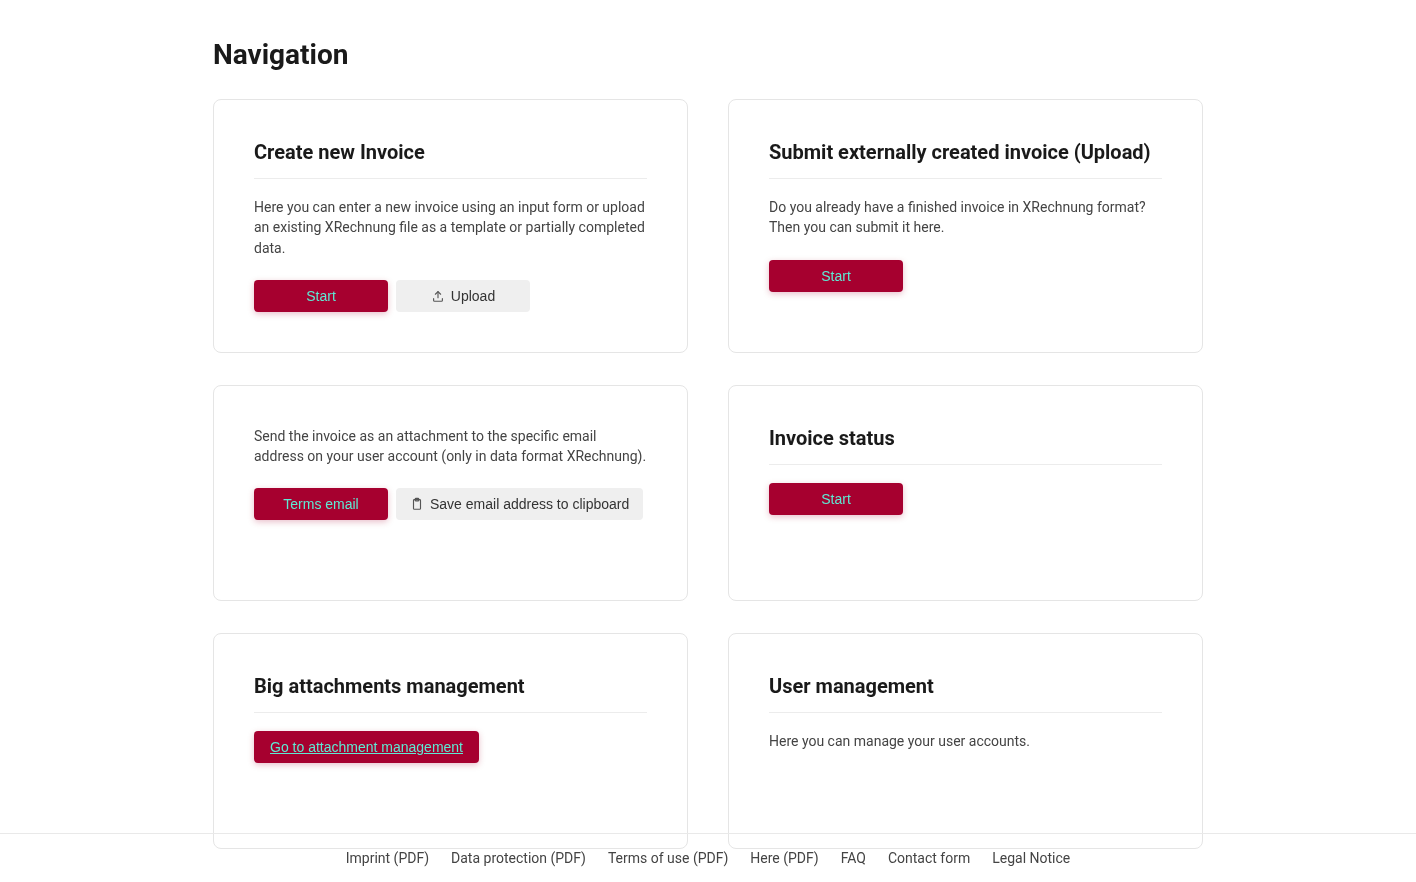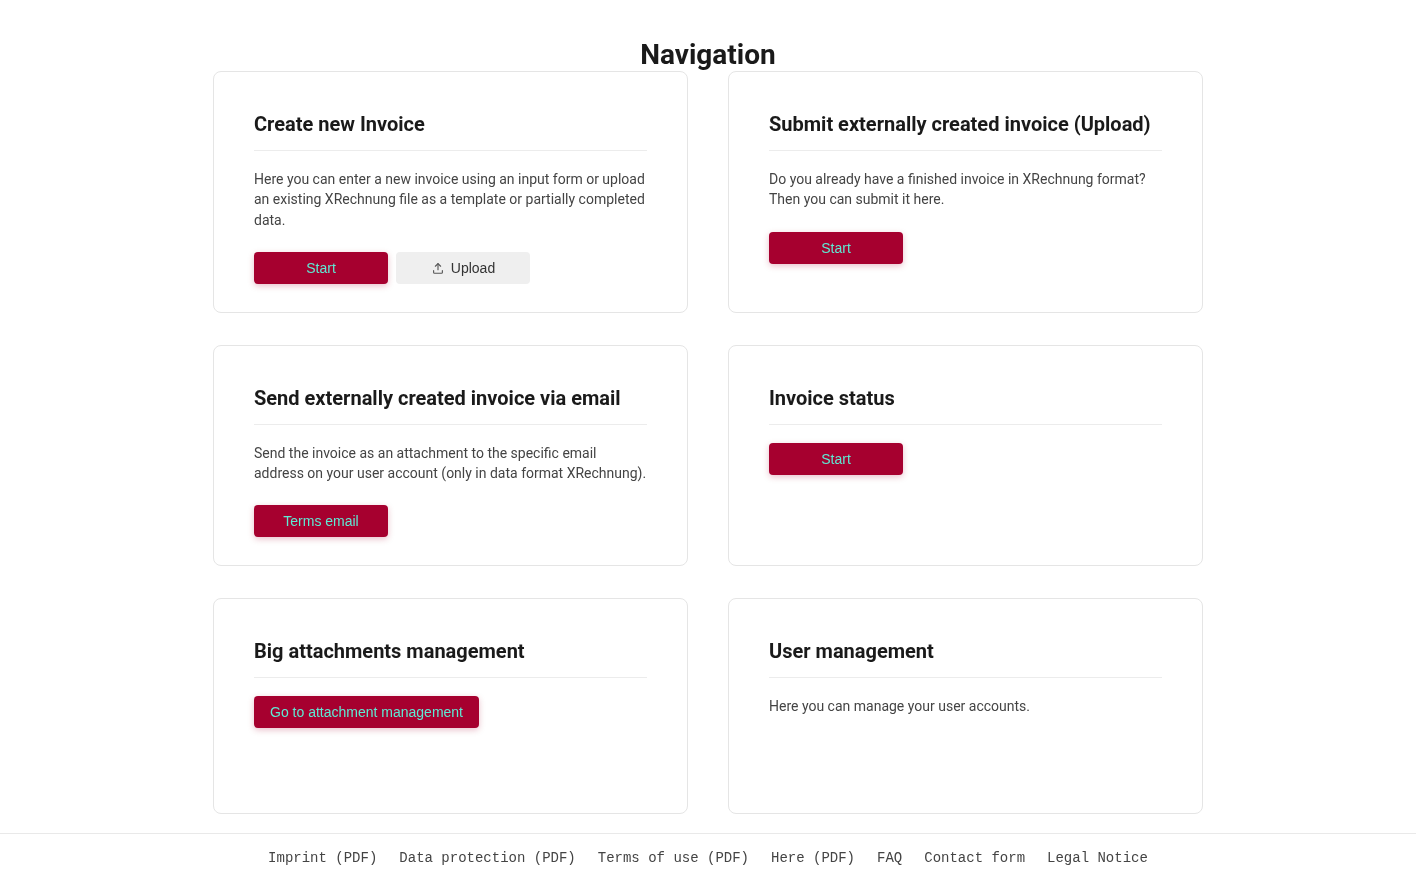--- a/index.html
+++ b/index.html
@@ -17,32 +17,32 @@
   }
   .container {
     width: 990px;
     margin: 0 auto;
     padding-top: 38px;
   }
   .page-title {
     font-size: 28px;
     font-weight: 700;
     color: #1a1a1a;
-    text-align: center;
+    margin-bottom: 28px;
   }
   .cards-grid {
     display: grid;
     grid-template-columns: 1fr 1fr;
     column-gap: 40px;
     row-gap: 32px;
   }
   .card {
     border: 1px solid #e5e5e5;
     border-radius: 8px;
-    padding: 40px 40px 28px 40px;
+    padding: 40px 40px 40px 40px;
     background: #fff;
     min-height: 216px;
     box-shadow: 0 0 0 rgba(0,0,0,0);
   }
   .card-title {
     font-size: 20px;
     font-weight: 700;
     color: #1a1a1a;
     padding-bottom: 14px;
     border-bottom: 1px solid #ececec;
@@ -106,21 +106,20 @@
     display: flex;
     justify-content: center;
     gap: 22px;
     font-size: 14px;
     color: #444;
   }
   .footer a {
     color: #444;
     text-decoration: none;
     cursor: pointer;
-    font-family: Liberation Mono, monospace;
   }
 </style>
 </head>
 <body>
 
 <div class="container">
   <h1 class="page-title">Navigation</h1>
 
   <div class="cards-grid">
 
@@ -144,38 +143,46 @@
 
     <div class="card">
       <h2 class="card-title">Submit externally created invoice (Upload)</h2>
       <p class="card-desc">Do you already have a finished invoice in XRechnung format? Then you can submit it here.</p>
       <div class="btn-row">
         <button class="btn btn-primary">Start</button>
       </div>
     </div>
 
     <div class="card">
-      <h2 class="card-title">Send externally created invoice via email</h2>
       <p class="card-desc">Send the invoice as an attachment to the specific email address on your user account (only in data format XRechnung).</p>
       <div class="btn-row">
         <button class="btn btn-primary">Terms email</button>
+        <button class="btn btn-secondary wide">
+          <span class="icon">
+            <svg viewBox="0 0 16 16" width="14" height="14" fill="none" stroke="#555" stroke-width="1.3" stroke-linecap="round" stroke-linejoin="round">
+              <rect x="4" y="3" width="8" height="11" rx="1"></rect>
+              <rect x="6" y="1.5" width="4" height="3" rx="0.8"></rect>
+            </svg>
+          </span>
+          <span>Save email address to clipboard</span>
+        </button>
       </div>
     </div>
 
     <div class="card">
       <h2 class="card-title">Invoice status</h2>
       <div class="btn-row">
         <button class="btn btn-primary">Start</button>
       </div>
     </div>
 
     <div class="card">
       <h2 class="card-title">Big attachments management</h2>
       <div class="btn-row">
-        <button class="btn btn-primary" style="min-width:auto;">Go to attachment management</button>
+        <button class="btn btn-primary" style="min-width:auto;text-decoration:underline;">Go to attachment management</button>
       </div>
     </div>
 
     <div class="card">
       <h2 class="card-title">User management</h2>
       <p class="card-desc">Here you can manage your user accounts.</p>
     </div>
 
   </div>
 </div>

